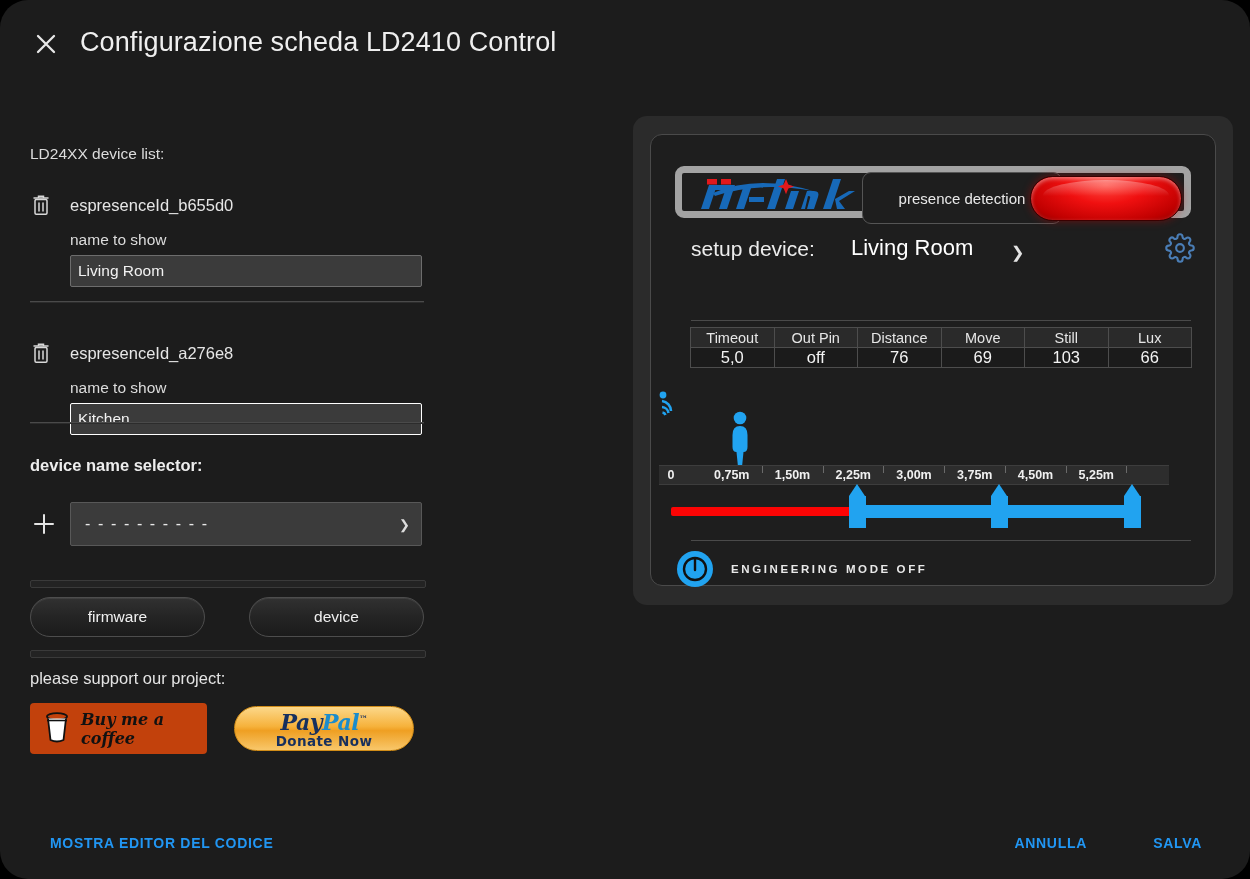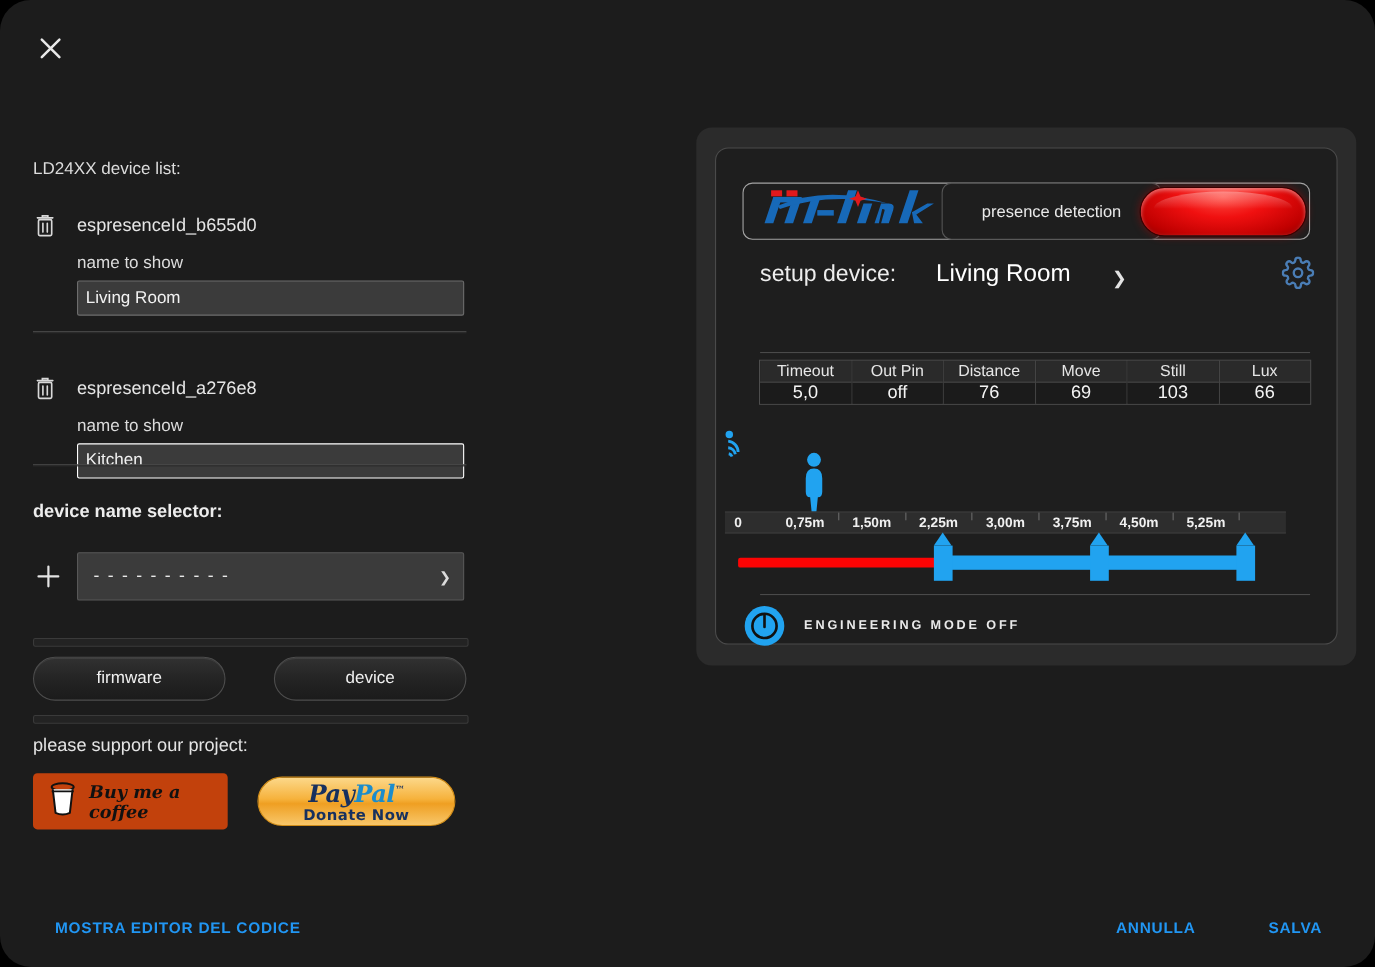--- a/index.html
+++ b/index.html
@@ -98,21 +98,21 @@
   #preview{
     position:absolute;left:633px;top:116px;width:600px;height:489px;
     background:#2b2b2b;border-radius:14px;box-sizing:border-box;
   }
   #panel{
     position:absolute;left:17px;top:18px;width:566px;height:452px;
     background:#1e1e1e;border:1px solid #4a4a4a;border-radius:12px;box-sizing:border-box;
   }
   #logo-bar{
     position:absolute;left:24px;top:31px;width:516px;height:52px;
-    border:1px solid #a3a3a3;border-radius:9px;box-sizing:border-box;
+    border:7px solid #a3a3a3;border-radius:9px;box-sizing:border-box;
   }
   #hilink-logo{position:absolute;left:5px;top:2px;width:172px;height:46px;}
   #presence-tab{
     position:absolute;left:180px;top:-1px;width:200px;height:52px;
     border:1px solid #555;border-radius:9px;box-sizing:border-box;
     background:#1e1e1e;
     display:flex;align-items:center;justify-content:center;
     color:#e9e9e9;font-size:15px;
   }
   #led{
@@ -190,20 +190,21 @@
 <body>
 
 <div id="dialog">
 
   <div id="header">
     <div id="close-btn">
       <svg width="32" height="32" viewBox="0 0 32 32">
         <path d="M8 8 L24 24 M24 8 L8 24" stroke="#e8e8e8" stroke-width="2.3" stroke-linecap="round"></path>
       </svg>
     </div>
+    <div id="dlg-title">Configurazione scheda LD2410 Control</div>
   </div>
 
   <div id="left">
     <div class="sec-label">LD24XX device list:</div>
 
     
     <div class="dev-row">
       <span class="trash">
         <svg width="22" height="24" viewBox="0 0 22 24">
           <path d="M4 5 H18 M8.5 5 V3.2 H13.5 V5" stroke="#d8d8d8" stroke-width="1.5" fill="none" stroke-linecap="round"></path>

